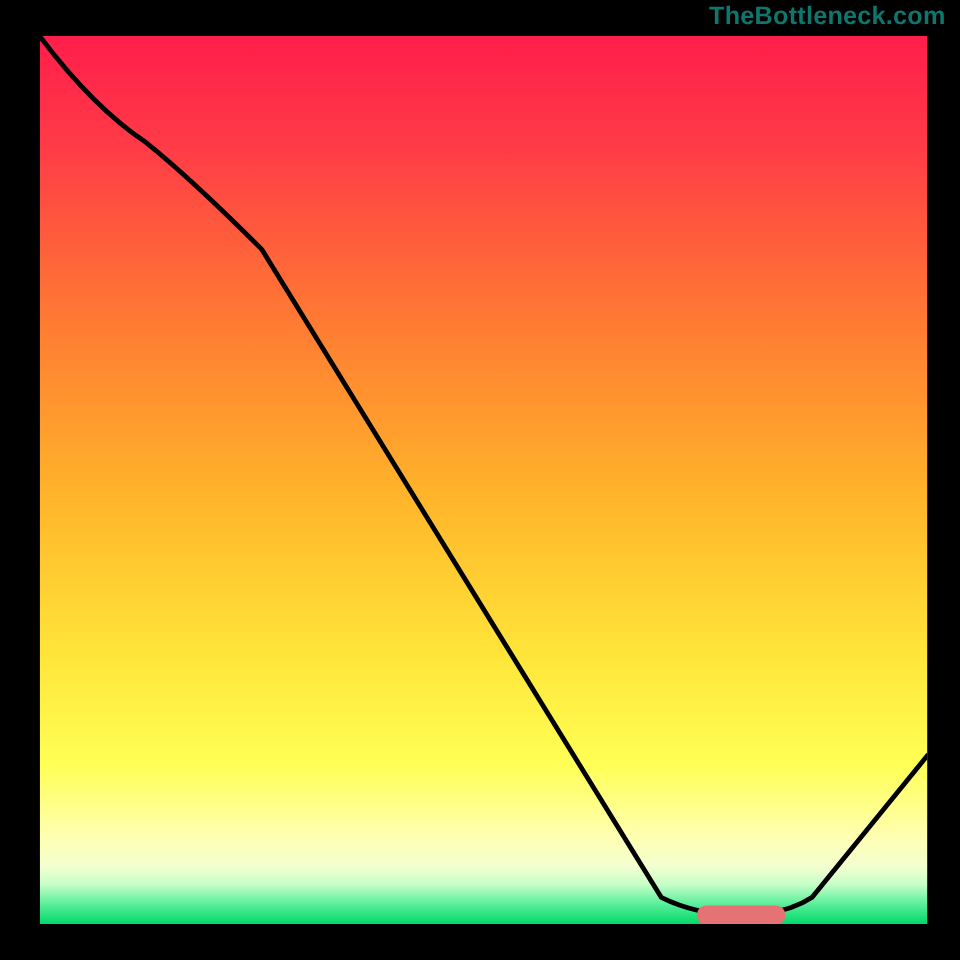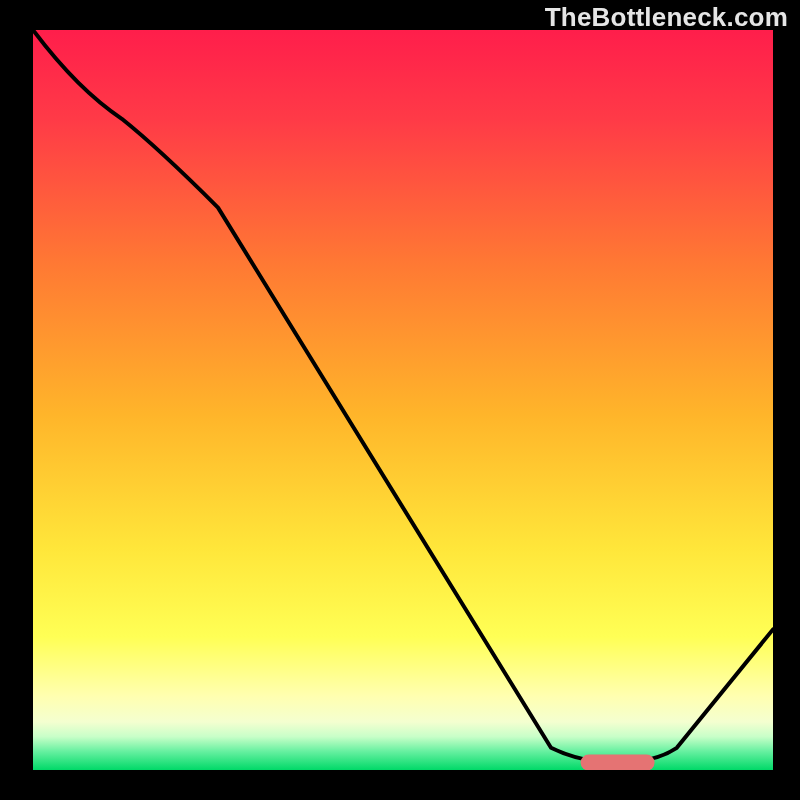--- a/index.html
+++ b/index.html
@@ -14,22 +14,22 @@
   .frame {
     position: relative;
     width: 800px;
     height: 800px;
     background: #000;
   }
   .watermark {
     position: absolute;
     top: 2px;
     right: 12px;
-    color: #e5e5e5;
-    font-size: 26px;
+    color: #0f766e;
+    font-size: 21px;
     font-weight: 600;
     letter-spacing: 0.2px;
     user-select: none;
   }
   .plot-area {
     position: absolute;
     left: 33px;
     top: 30px;
     width: 740px;
     height: 740px;

